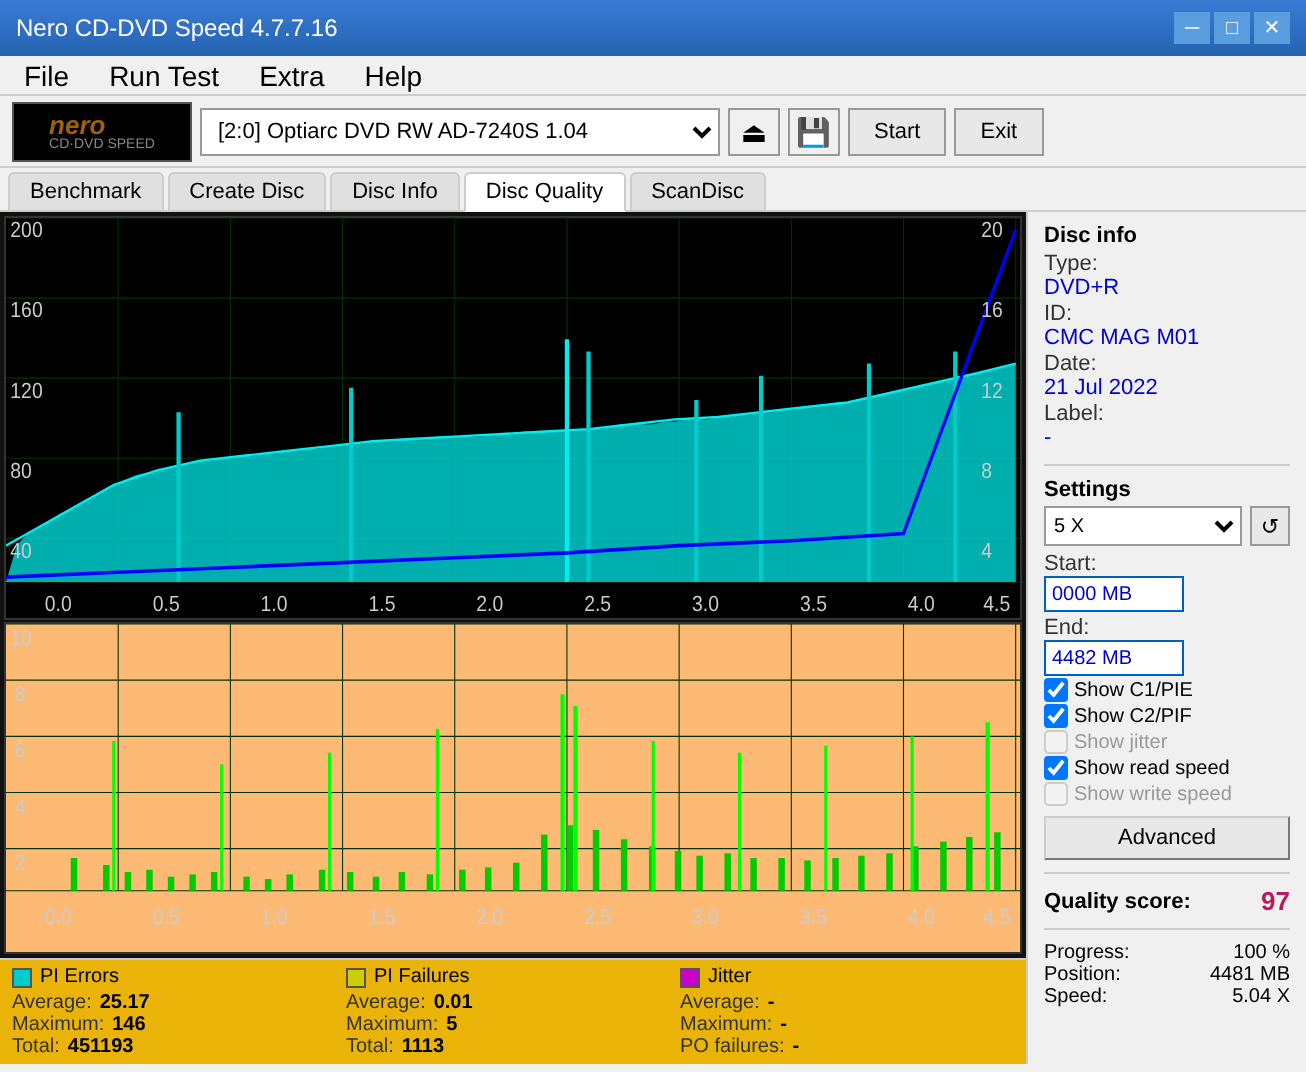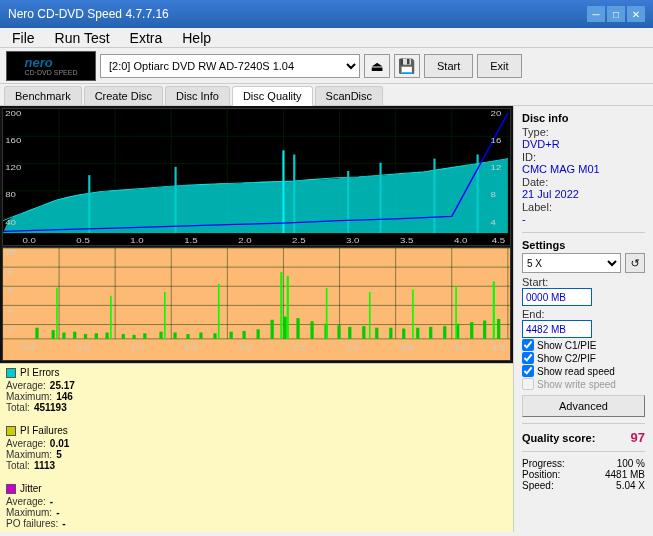--- a/index.html
+++ b/index.html
@@ -79,21 +79,21 @@
       background: black;
       display: flex;
       align-items: center;
       justify-content: center;
       color: white;
       font-size: 8px;
       border: 1px solid #555;
       flex-shrink: 0;
     }
     .logo-nero {
-      color: #0369a1;
+      color: #a16207;
       font-size: 13px;
       font-weight: bold;
       font-style: italic;
       line-height: 1;
     }
     .logo-cdspeed {
       color: #888;
       font-size: 7px;
       line-height: 1;
     }
@@ -257,26 +257,25 @@
 
     .progress-row {
       display: flex;
       justify-content: space-between;
       font-size: 10px;
       gap: 32px;
     }
 
     
     .stats-area {
-      background: #fef9c3;
+      background: #eab308;
       border-top: 1px solid #ccc;
       display: flex;
       padding: 3px 6px;
-      gap: 12px;
-      flex-direction: column;
+      gap: 0;
     }
     .stat-group {
       flex: 1;
       display: flex;
       flex-direction: column;
       font-size: 10px;
     }
     .stat-group-header {
       display: flex;
       align-items: center;
@@ -624,20 +623,24 @@
       </div>
       
       <div class="checkbox-row">
         <input type="checkbox" id="cb-c1" checked="" style="">
         <label for="cb-c1">Show C1/PIE</label>
       </div>
       <div class="checkbox-row">
         <input type="checkbox" id="cb-c2" checked="" style="">
         <label for="cb-c2">Show C2/PIF</label>
       </div>
+      <div class="checkbox-row disabled">
+        <input type="checkbox" id="cb-jitter" disabled="" style="">
+        <label for="cb-jitter">Show jitter</label>
+      </div>
       <div class="checkbox-row">
         <input type="checkbox" id="cb-read" checked="" style="">
         <label for="cb-read">Show read speed</label>
       </div>
       <div class="checkbox-row disabled">
         <input type="checkbox" id="cb-write" disabled="" style="">
         <label for="cb-write">Show write speed</label>
       </div>
       
       <button class="advanced-btn">Advanced</button>

